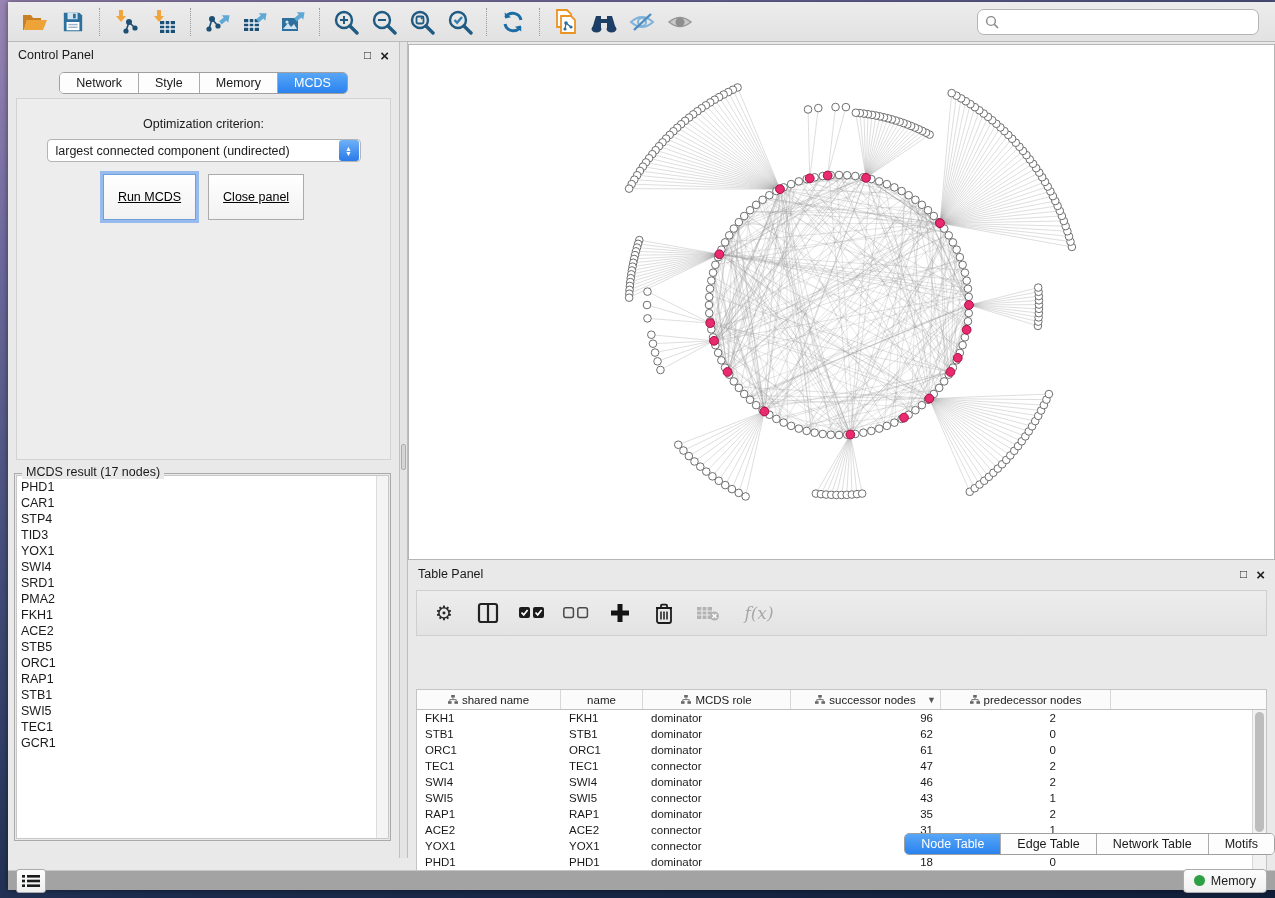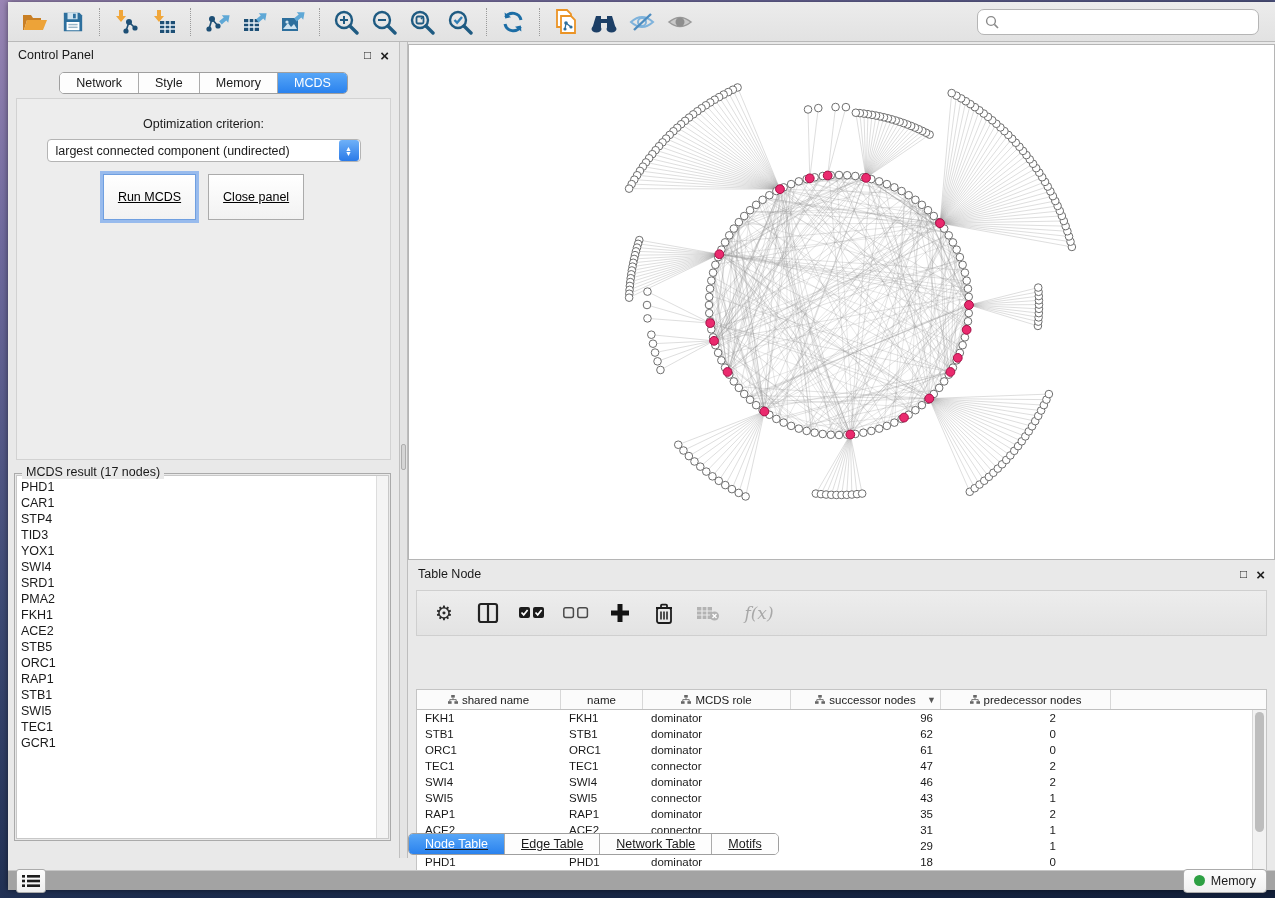--- a/index.html
+++ b/index.html
@@ -99,21 +99,21 @@
   .grid-body { position:absolute; left:0; right:14px; top:20px; bottom:0; overflow:hidden; }
   .grow { display:flex; height:16px; }
   .gcell { font-size:11.5px; line-height:16px; white-space:nowrap; overflow:hidden; }
   .gcell.l { padding-left:8px; text-align:left; }
   .gcell.r { text-align:right; }
   .vscroll { position:absolute; right:0; top:20px; bottom:0; width:14px; background:#f2f2f2;
     border-left:1px solid #d8d8d8; }
   .vthumb { position:absolute; left:2px; top:2px; width:9px; height:120px; background:#bdbdbd;
     border-radius:5px; }
 
-  .tp-tabs { position:absolute; left:0; right:0; top:273px; display:flex; justify-content:flex-start;text-decoration:underline; }
+  .tp-tabs { position:absolute; left:0; right:0; top:273px; display:flex; justify-content:flex-end; }
 
   
   .statusbar { position:absolute; left:0; bottom:0; width:100%; height:20px; background:#a3a3a3;
     border-top:1px solid #c6c6c6; display:flex; align-items:center; padding:0 8px; }
   .sb-btn { width:30px; height:24px; background:linear-gradient(#fdfdfd,#efefef);
     border:1px solid #ababab; border-radius:3px; display:flex; align-items:center; justify-content:center; }
   .mem-btn { margin-left:auto; height:24px; background:linear-gradient(#fdfdfd,#f0f0f0);
     border:1px solid #ababab; border-radius:4px; display:flex; align-items:center; gap:6px;
     padding:0 10px; font-size:12.5px; }
   .mem-dot { width:11px; height:11px; border-radius:50%; }
@@ -1083,21 +1083,21 @@
                 <circle cx="400.7563629352976" cy="133.3318915779194" r="4.4" fill="#ea2a6e" stroke="#a80f47" stroke-width="1"></circle>
                 <circle cx="418.66975344280445" cy="130.4946892480731" r="4.4" fill="#ea2a6e" stroke="#a80f47" stroke-width="1"></circle>
                 <circle cx="457.02851980630874" cy="132.8408119046053" r="4.4" fill="#ea2a6e" stroke="#a80f47" stroke-width="1"></circle>
                 <circle cx="531.0289749894063" cy="178.18834916352114" r="4.4" fill="#ea2a6e" stroke="#a80f47" stroke-width="1"></circle>
               </svg>
         </div>
       </div>
 
       <div class="table-panel">
         <div class="tp-head">
-          <span class="panel-title">Table Node</span>
+          <span class="panel-title">Table Panel</span>
           <span class="panel-ctrl">
             <span class="pc-glyph">□</span>
             <span class="pc-glyph" style="font-size:15px;">×</span>
           </span>
         </div>
 
         <div class="tp-toolbar">
           <div class="tp-icon">
                 <span class="gear-glyph">⚙</span>
               </div>

